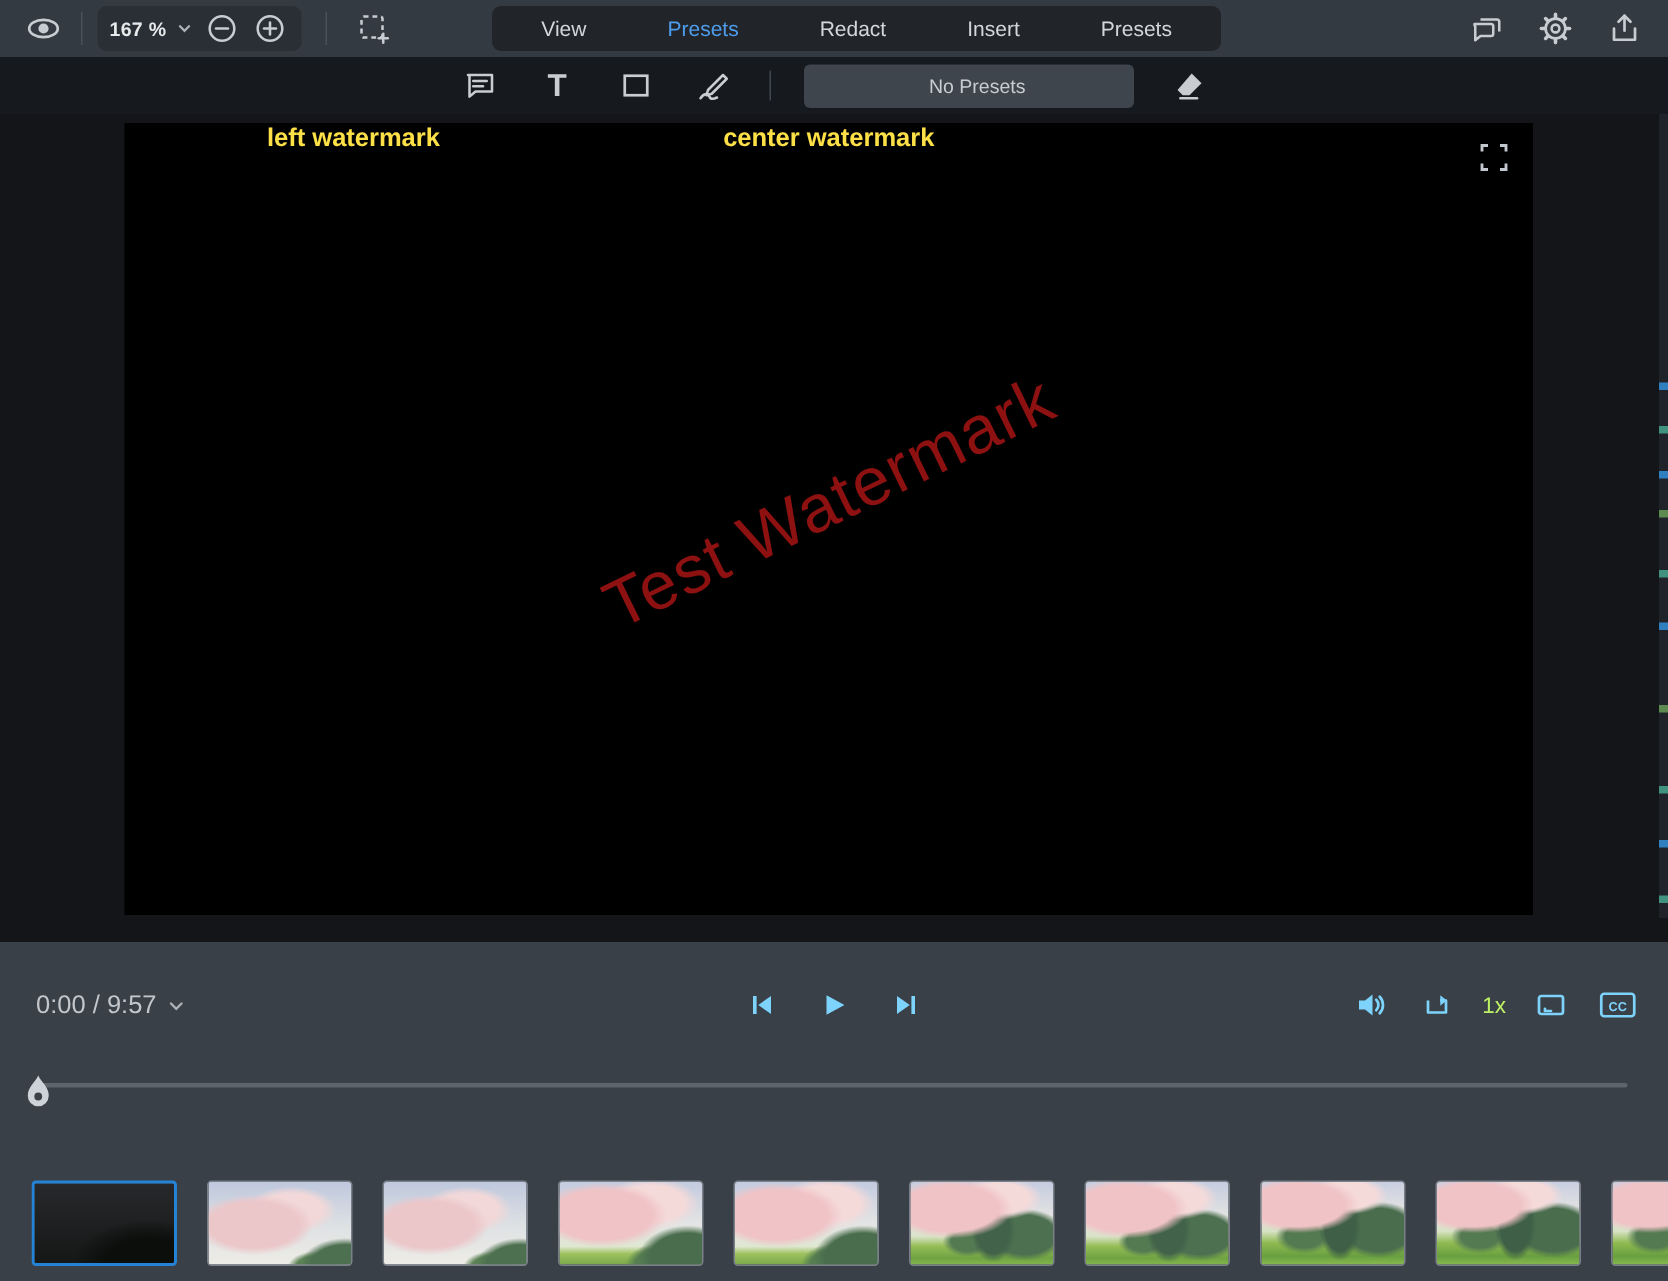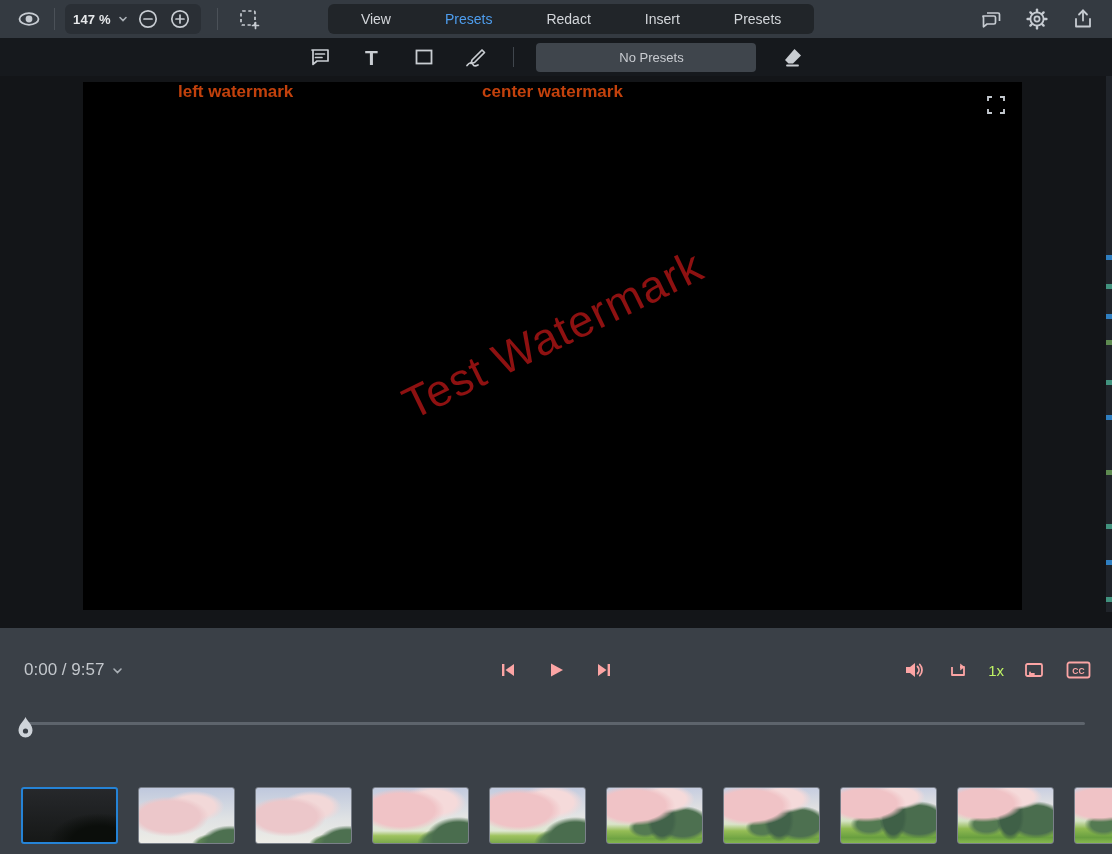--- a/index.html
+++ b/index.html
@@ -28,39 +28,39 @@
   .t2-icon { display:flex; align-items:center; justify-content:center; width:30px; height:30px;
              color:#c9cdd2; cursor:pointer; }
   .t2-divider { width:1px; height:20px; background:#40464d; }
   .preset-btn { width:220px; height:29px; background:#3f454c; border:none; border-radius:4px;
                 color:#c9ccd1; font-size:13px; font-family:"Liberation Sans",sans-serif; cursor:pointer;padding-left:12px; }
   .text-tool-glyph { font-size:21px; font-weight:700; color:#c9cdd2; line-height:1; }
 
   
   .content { position:absolute; left:0; top:76px; width:1112px; height:536px; background:#131518; }
   .video { position:absolute; left:83px; top:6px; width:939px; height:528px; background:#000; overflow:hidden; }
-  .wm-small { position:absolute; top:0; font-size:17px; font-weight:700; color:#c2410c; line-height:20px; white-space:nowrap; }
+  .wm-small { position:absolute; top:0; font-size:17px; font-weight:700; color:#fde047; line-height:20px; white-space:nowrap; }
   .wm-left { left:95px; }
   .wm-center { left:50%; transform:translateX(-50%); }
   .wm-diagonal { position:absolute; left:50%; top:48%; transform:translate(-50%,-50%) rotate(-26deg);
                  font-size:45px; color:#8e1111; white-space:nowrap; letter-spacing:1px; }
   .fullscreen-btn { position:absolute; right:14px; top:11px; width:24px; height:24px; display:flex;
                     align-items:center; justify-content:center; color:#c3c8ce; cursor:pointer; }
   .marker-strip { position:absolute; right:0; top:0; width:6px; height:536px; background:#20242a; }
   .marker { position:absolute; left:0; width:6px; height:5px; }
 
   
   .panel { position:absolute; left:0; top:612px; width:1112px; height:242px; background:#3a4047;
            border-radius:0 0 12px 12px;margin-top:16px; }
   .controls { position:absolute; left:0; top:18px; width:1112px; height:48px; display:flex; align-items:center; }
   .time-group { display:flex; align-items:center; gap:7px; margin-left:24px; color:#c3c7cc;
                 font-size:17px; cursor:pointer; }
   .transport { position:absolute; left:50%; transform:translateX(-50%); display:flex; align-items:center; gap:20px; }
   .p-icon { display:flex; align-items:center; justify-content:center; width:28px; height:28px;
-            color:#fca5a5; cursor:pointer; }
+            color:#7dd3fc; cursor:pointer; }
   .right-controls { position:absolute; right:20px; display:flex; align-items:center; gap:16px; }
   .speed-label { color:#bef264; font-size:15px; cursor:pointer; }
 
   .scrubber { position:absolute; left:0; top:84px; width:1112px; height:36px; }
   .track { position:absolute; left:25px; top:10px; width:1060px; height:3px; background:#5d646c; border-radius:2px; }
   .playhead { position:absolute; left:17px; top:4px; cursor:pointer; }
 
   .filmstrip { position:absolute; left:21px; top:157px; width:1091px; height:61px; display:flex;
                gap:20px; overflow:hidden; align-items:center; }
   .thumb { width:97px; height:57px; flex:0 0 auto; border:1px solid #7a8089; border-radius:3px;
@@ -107,21 +107,21 @@
 
   <div class="topbar">
     <div class="tb-icon">
       <svg width="24" height="24" viewBox="0 0 24 24">
           <ellipse cx="12" cy="12" rx="9.5" ry="5.8" fill="none" stroke="currentColor" stroke-width="1.8"></ellipse>
           <circle cx="12" cy="12" r="3.4" fill="currentColor"></circle>
         </svg>
     </div>
     <div class="vdiv"></div>
     <div class="zoom-group">
-      <span class="zoom-label">147 %</span>
+      <span class="zoom-label">167 %</span>
       <span style="display:flex;color:#aab0b6;">
         <svg width="12" height="12" viewBox="0 0 12 12">
             <polyline points="3,4.5 6,7.5 9,4.5" fill="none" stroke="currentColor" stroke-width="1.6" stroke-linecap="round"></polyline>
           </svg>
       </span>
       <span class="tb-icon" style="width:26px;">
         <svg width="22" height="22" viewBox="0 0 22 22">
             <circle cx="11" cy="11" r="8.2" fill="none" stroke="currentColor" stroke-width="1.7"></circle>
             <line x1="7" y1="11" x2="15" y2="11" stroke="currentColor" stroke-width="1.7" stroke-linecap="round"></line>
           </svg>

